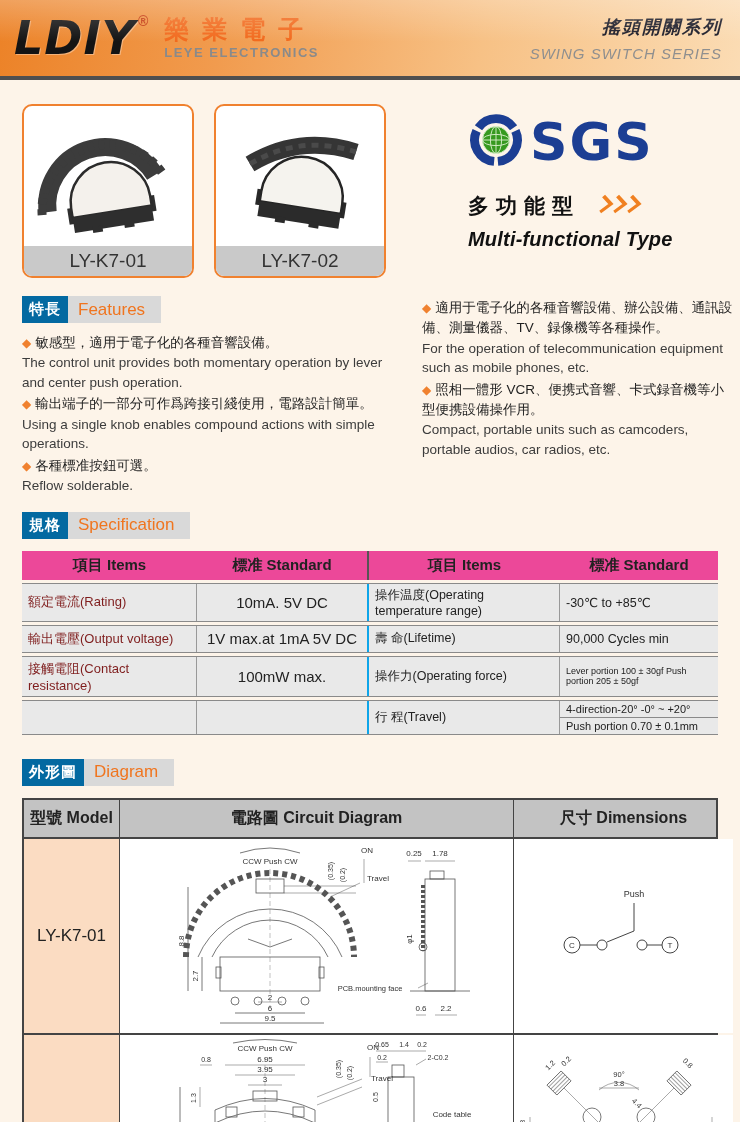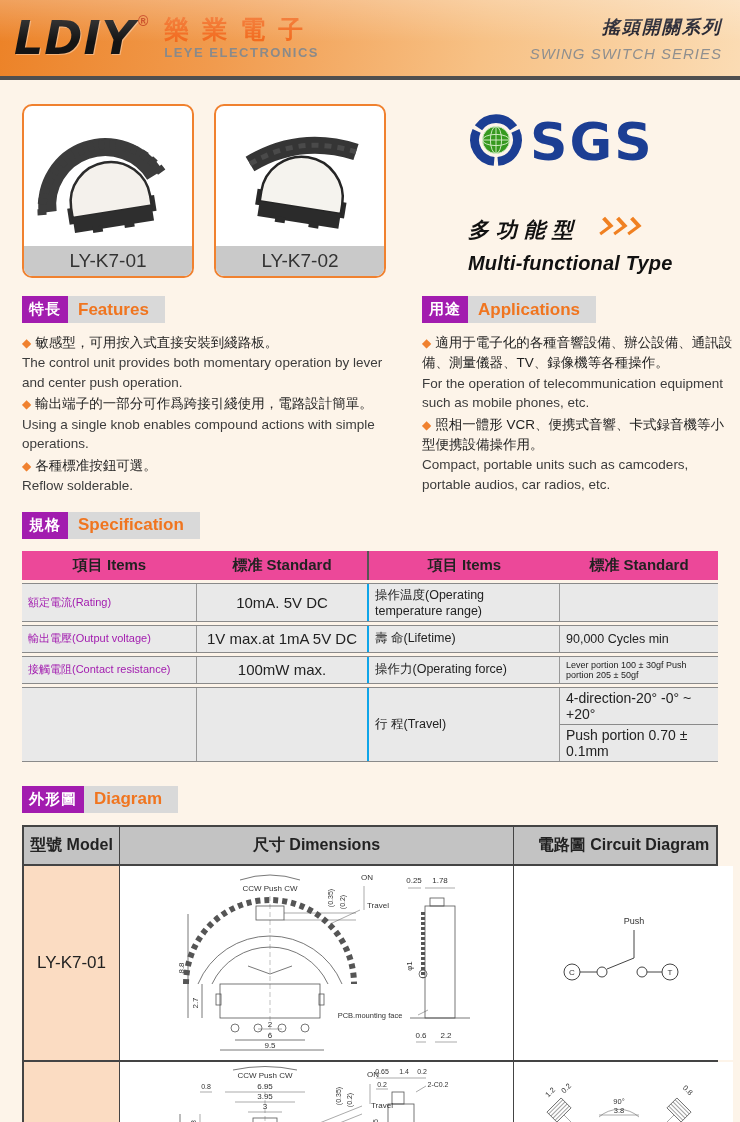--- a/index.html
+++ b/index.html
@@ -22,51 +22,51 @@
 
   
   .top-row { display:flex; padding:24px 22px 0 22px; }
   .cards { display:flex; gap:20px; }
   .card { width:172px; height:174px; border:2px solid #f0812f; border-radius:10px; background:#fff; overflow:hidden; display:flex; flex-direction:column; }
   .card-img { flex:1; }
   .card-caption { height:34px; background:#c9c9c9; display:flex; align-items:center; justify-content:center; font-size:19px; color:#333; }
   .cert-block { margin-left:auto; width:250px; padding-top:8px; }
   .sgs-row { display:flex; align-items:center; gap:6px; }
   .sgs-text { font-family:"DejaVu Sans",sans-serif; font-size:52px; font-weight:900; color:#1c3e93; letter-spacing:2px; line-height:1; }
-  .type-cn-row { display:flex; align-items:flex-start; margin-top:44px;font-style:italic; }
+  .type-cn-row { display:flex; align-items:center; margin-top:20px; }
   .type-cn { font-size:21px; font-weight:bold; color:#111; letter-spacing:7px; }
   .type-chevrons { margin-left:18px; }
   .type-en { font-size:20px; font-weight:bold; font-style:italic; color:#111; margin-top:8px; letter-spacing:.2px; }
 
   
   .chip { display:inline-flex; align-items:stretch; background:#d9d9d9; margin-bottom:8px; }
-  .chip-cn { background:#a21caf; color:#fff; font-weight:bold; font-size:15px; padding:4px 7px; letter-spacing:1px; }
-  .chip-en { color:#f0751f; font-weight:bold; font-size:17px; padding:3px 16px 3px 10px; display:flex; align-items:center; }
+  .chip-cn { background:#0369a1; color:#fff; font-weight:bold; font-size:15px; padding:4px 7px; letter-spacing:1px; }
+  .chip-en { color:#f0751f; font-weight:normal; font-size:17px; padding:3px 16px 3px 10px; display:flex; align-items:center; }
 
   
   .two-col { display:grid; grid-template-columns:382px 314px; gap:18px; padding:18px 22px 0 22px; }
   .bullet-cn { font-size:13.5px; color:#1f1f1f; line-height:1.5; margin-top:2px; }
   .bullet-cn .dia { color:#f0812f; font-size:12px; margin-right:4px; }
   .bullet-en { font-size:13.5px; color:#3c3c3c; line-height:1.45; }
 
   
   .spec-wrap { padding:16px 22px 8px 22px; }
   .spec-table { margin-top:4px; }
   .spec-grid { display:grid; grid-template-columns:175px 170px 193px 158px; }
   .spec-head { background:#ec4899; }
   .spec-head .sc { font-size:15px; font-weight:bold; color:#222; text-align:center; padding:5px 0; }
   .spec-row { background:#e9e9e9; border-top:1px solid #8a8a8a; border-bottom:1px solid #8a8a8a; margin-top:3px; }
   .sc { min-height:26px; display:flex; align-items:center; }
-  .sc.item-l { padding:3px 6px; font-size:11px; color:#a21caf; border-right:1px solid #999; }
+  .sc.item-l { padding:3px 6px; font-size:13px; color:#7f1d1d; border-right:1px solid #999; }
   .sc.std-l { justify-content:center; font-size:15px; color:#222; }
   .sc.item-r { padding:3px 6px; font-size:12.5px; color:#222; border-left:2px solid #0ea5e9; border-right:1px solid #999; }
   .sc.std-r { padding:3px 6px; font-size:12.5px; color:#222; }
   .sc.std-r.small { font-size:9px; }
   .sc.std-r.stacked { flex-direction:column; align-items:stretch; justify-content:center; padding:0; }
-  .sc.std-r.stacked div { font-size:14px; padding:2px 6px; color:#222; }
+  .sc.std-r.stacked div { font-size:11px; padding:2px 6px; color:#222; }
   .sc.std-r.stacked div:first-child { border-bottom:1px solid #8a8a8a; }
 
   
   .diag-wrap { padding:16px 22px 0 22px; }
   .diag-table { border:2px solid #444; margin-top:4px; background:#fff; }
   .diag-grid { display:grid; grid-template-columns:96px 394px 219px; }
   .diag-head { background:#c3c3c3; }
   .diag-head .dc { font-size:16px; font-weight:bold; color:#222; display:flex; align-items:center; justify-content:center; height:37px; }
   .diag-row { border-top:2px solid #444; }
   .dc { border-right:1px solid #444; }
@@ -172,32 +172,28 @@
       <div class="type-en">Multi-functional Type</div>
     </div>
   </div>
 
   <div class="two-col">
     <div>
       <div class="chip">
         <span class="chip-cn">特長</span>
         <span class="chip-en">Features</span>
       </div>
-      <div class="bullet-cn"><span class="dia">◆</span><span>敏感型，可用按入式直接安裝到綫路板。</span></div>
+      <div class="bullet-cn"><span class="dia">◆</span><span>敏感型，適用于電子化的各種音響設備。</span></div>
       <div class="bullet-en">The control unit provides both momentary operation by lever and center push operation.</div>
       <div class="bullet-cn"><span class="dia">◆</span><span>輸出端子的一部分可作爲跨接引綫使用，電路設計簡單。</span></div>
       <div class="bullet-en">Using a single knob enables compound actions with simple operations.</div>
       <div class="bullet-cn"><span class="dia">◆</span><span>各種標准按鈕可選。</span></div>
       <div class="bullet-en">Reflow solderable.</div>
     </div>
     <div>
-      <div class="chip">
-        <span class="chip-cn">用途</span>
-        <span class="chip-en">Applications</span>
-      </div>
       <div class="bullet-cn"><span class="dia">◆</span><span>適用于電子化的各種音響設備、辦公設備、通訊設備、測量儀器、TV、録像機等各種操作。</span></div>
       <div class="bullet-en">For the operation of telecommunication equipment such as mobile phones, etc.</div>
       <div class="bullet-cn"><span class="dia">◆</span><span>照相一體形 VCR、便携式音響、卡式録音機等小型便携設備操作用。</span></div>
       <div class="bullet-en">Compact, portable units such as camcoders, portable audios, car radios, etc.</div>
     </div>
   </div>
 
   <div class="spec-wrap">
     <div class="chip">
       <span class="chip-cn">規格</span>
@@ -207,20 +203,21 @@
       <div class="spec-grid spec-head">
         <div class="sc" style="justify-content:center">項目 Items</div>
         <div class="sc" style="justify-content:center">標准 Standard</div>
         <div class="sc" style="justify-content:center;border-left:2px solid #555">項目 Items</div>
         <div class="sc" style="justify-content:center">標准 Standard</div>
       </div>
       <div class="spec-grid spec-row">
         <div class="sc item-l">額定電流(Rating)</div>
         <div class="sc std-l">10mA. 5V DC</div>
         <div class="sc item-r">操作温度(Operating temperature range)</div>
+        <div class="sc std-r">-30℃ to +85℃</div>
       </div>
       <div class="spec-grid spec-row">
         <div class="sc item-l">輸出電壓(Output voltage)</div>
         <div class="sc std-l">1V max.at 1mA 5V DC</div>
         <div class="sc item-r">壽 命(Lifetime)</div>
         <div class="sc std-r">90,000 Cycles min</div>
       </div>
       <div class="spec-grid spec-row">
         <div class="sc item-l">接觸電阻(Contact resistance)</div>
         <div class="sc std-l">100mW max.</div>
@@ -240,22 +237,22 @@
   </div>
 
   <div class="diag-wrap">
     <div class="chip">
       <span class="chip-cn">外形圖</span>
       <span class="chip-en">Diagram</span>
     </div>
     <div class="diag-table">
       <div class="diag-grid diag-head">
         <div class="dc">型號 Model</div>
+        <div class="dc">電路圖 Circuit Diagram</div>
         <div class="dc">尺寸 Dimensions</div>
-        <div class="dc">電路圖 Circuit Diagram</div>
       </div>
 
       <div class="diag-grid diag-row">
         <div class="dc model-cell">LY-K7-01</div>
         <div class="dc draw-cell">
           <svg width="393" height="190" viewBox="0 0 393 190">
             <g stroke="#555" stroke-width="0.8" fill="none">
               <line x1="150" y1="30" x2="150" y2="170" stroke-dasharray="5 3" stroke-width="0.6" stroke="#999"></line>
               <rect x="136" y="40" width="28" height="14"></rect>
               <path d="M66,118 A84,84 0 0 1 234,118" stroke-dasharray="5 4" stroke-width="6"></path>

